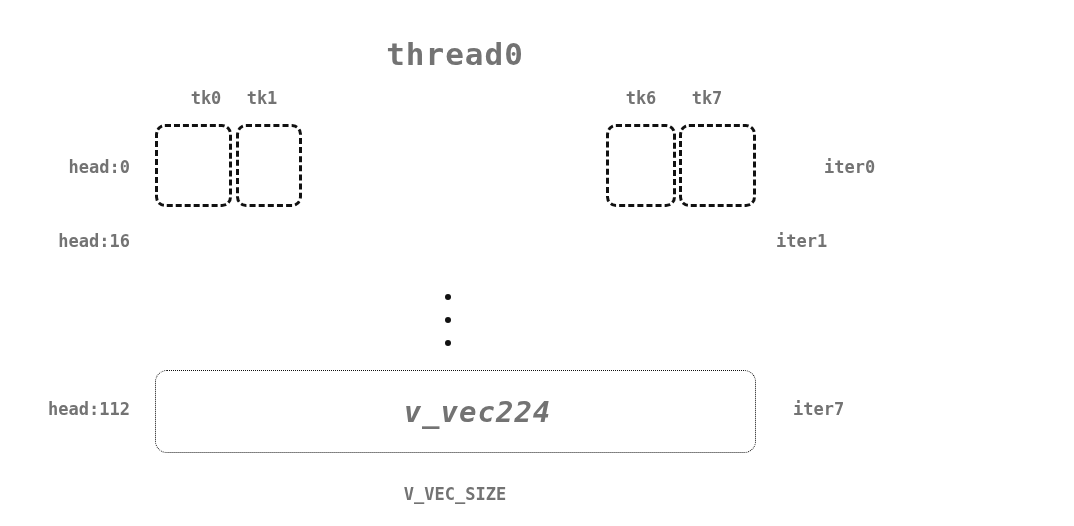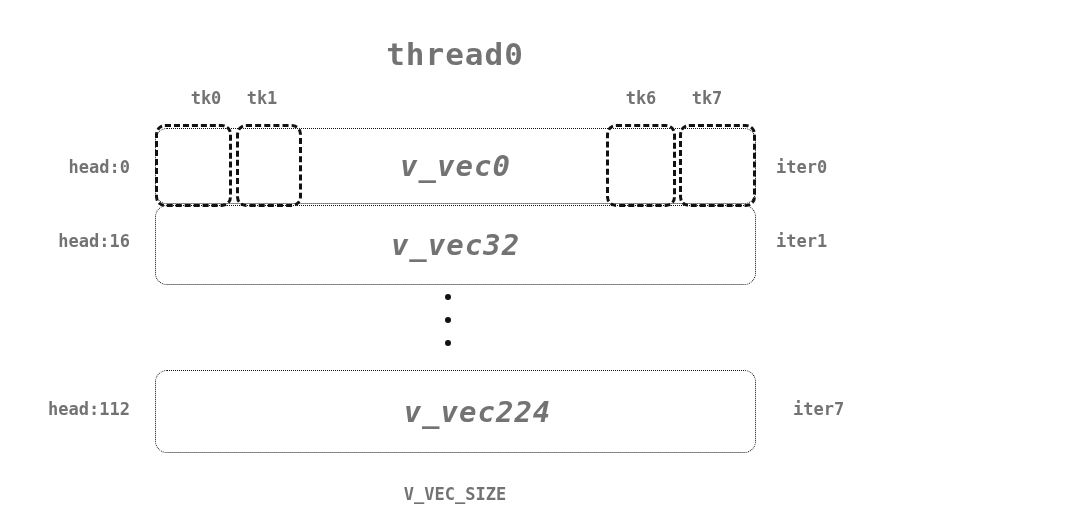--- a/index.html
+++ b/index.html
@@ -109,34 +109,28 @@
 <div class="canvas">
 
   <div class="title">thread0</div>
 
   <div class="tk-label" style="left:194px;margin-left:12px;">tk0</div>
   <div class="tk-label" style="left:262px;">tk1</div>
   <div class="tk-label" style="left:641px;">tk6</div>
   <div class="tk-label" style="left:707px;">tk7</div>
 
   <div class="head-label" style="top:157px;margin-left:38px;">head:0</div>
-  <div class="row-box" style="top:128px; height:76px;">
-    <span class="vec-label">v_vec0</span>
-  </div>
-  <div class="iter-label" style="top:157px;">iter0</div>
+  <div class="iter-label" style="top:157px;margin-left:48px;">iter0</div>
 
   <div class="tk-box" style="left:155px; top:124px; width:77px; height:83px;"></div>
   <div class="tk-box" style="left:236px; top:124px; width:66px; height:83px;"></div>
   <div class="tk-box" style="left:606px; top:124px; width:70px; height:83px;"></div>
   <div class="tk-box" style="left:679px; top:124px; width:77px; height:83px;"></div>
 
   <div class="head-label" style="top:231px;">head:16</div>
-  <div class="row-box" style="top:205px; height:80px;">
-    <span class="vec-label">v_vec32</span>
-  </div>
   <div class="iter-label" style="top:231px;">iter1</div>
 
   <div class="ellipsis">
     <span class="dot"></span>
     <span class="dot"></span>
     <span class="dot"></span>
   </div>
 
 
   <div class="head-label" style="top:399px;">head:112</div>

